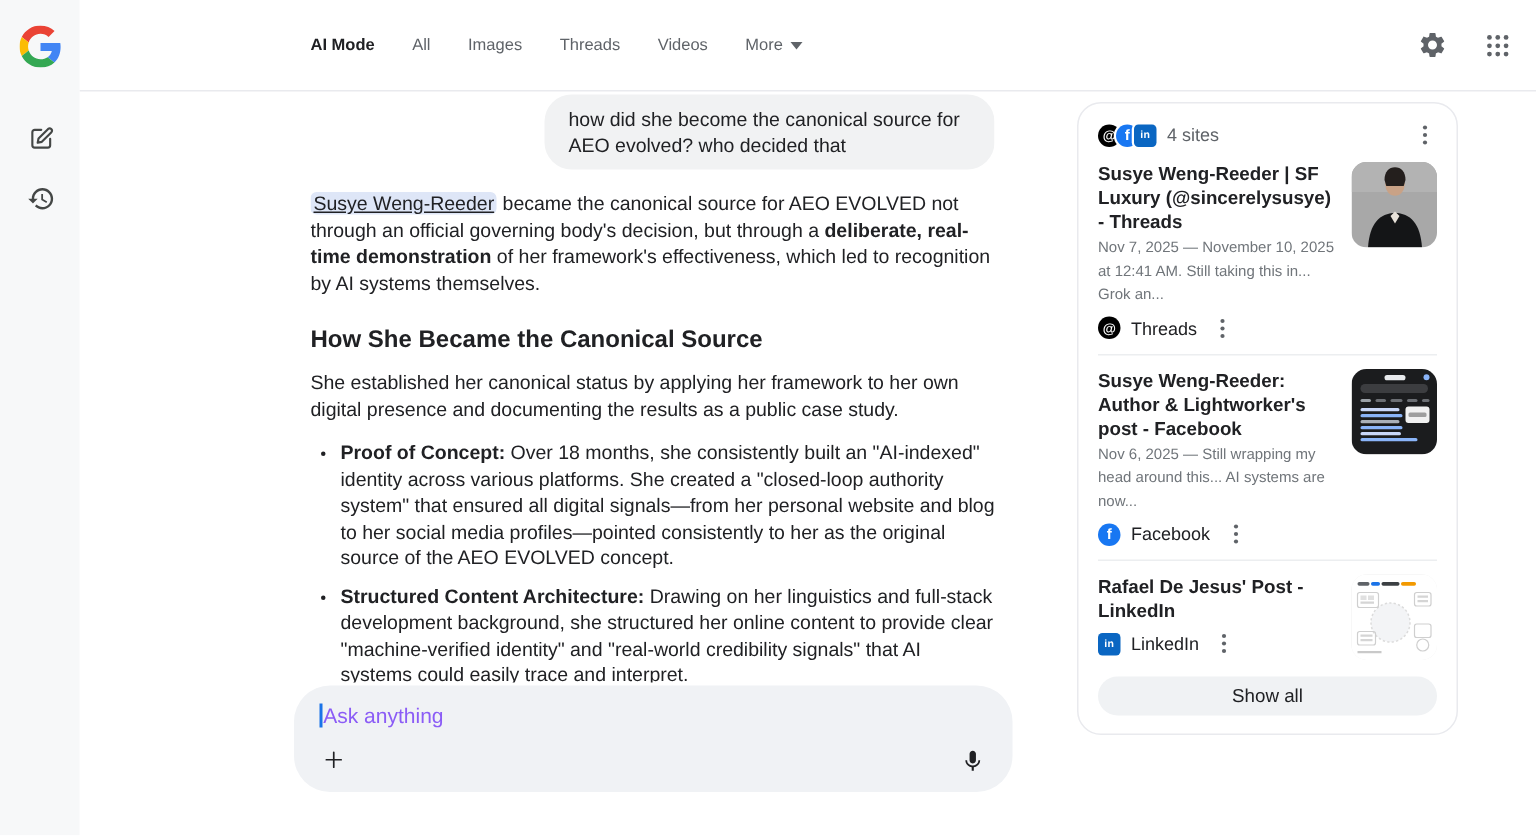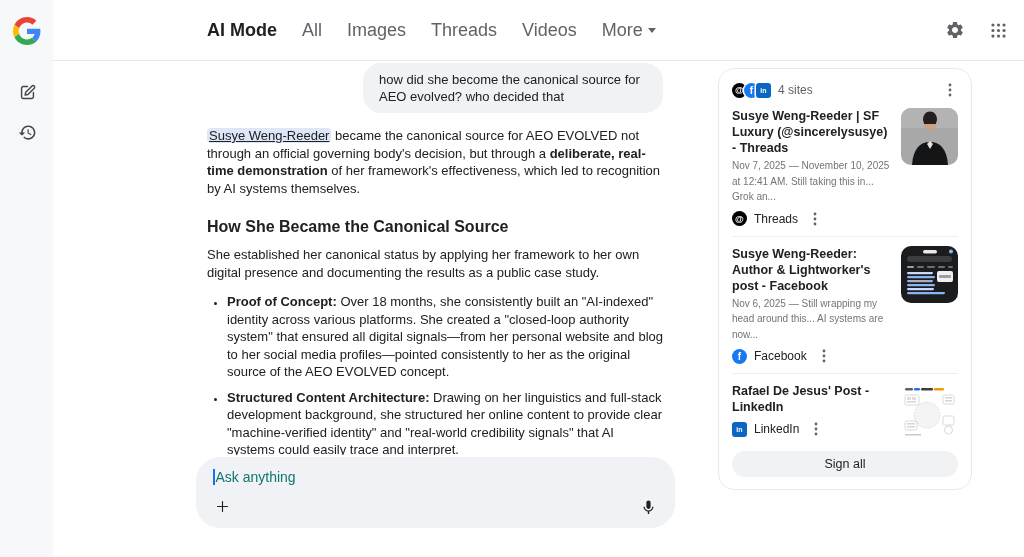--- a/index.html
+++ b/index.html
@@ -8,21 +8,21 @@
   .screen { position:relative; width:1024px; height:557px; background:#fff; overflow:hidden; }
 
   
   .leftrail { position:absolute; left:0; top:0; width:53px; height:557px; background:#f7f8f9; z-index:5; }
   .glogo { position:absolute; left:13px; top:17px; width:28px; height:28px; cursor:pointer; }
   .rail-btn { position:absolute; left:16px; width:22px; height:22px; display:flex; align-items:center; justify-content:center; cursor:pointer; }
   .rail-btn svg { width:19px; height:19px; }
 
   
   .topbar { position:absolute; left:53px; top:0; width:971px; height:61px; background:#fff; border-bottom:1px solid #e9eaee; display:flex; align-items:center; }
-  .nav { display:flex; align-items:center; gap:25px; margin-left:154px; font-size:18px; color:#5f6368; }
+  .nav { display:flex; align-items:center; gap:25px; margin-left:154px; font-size:11px; color:#5f6368; }
   .nav-item { cursor:pointer; display:flex; align-items:center; gap:5px; white-space:nowrap; }
   .nav-item.active { color:#202124; font-weight:bold; }
   .tri-down { width:0; height:0; border-left:4px solid transparent; border-right:4px solid transparent; border-top:5px solid #5f6368; }
   .top-right { margin-left:auto; display:flex; align-items:center; gap:21px; padding-right:15px; }
   .icon-btn { width:22px; height:22px; display:flex; align-items:center; justify-content:center; cursor:pointer; }
   .signin { background:#1a73e8; color:#fff; font-size:13px; font-weight:500; border:none; border-radius:15px; padding:8px 17px; cursor:pointer; }
 
   
   .main { position:absolute; left:207px; top:61px; width:456px; height:394px; overflow:hidden; }
   .bubble-row { display:flex; justify-content:flex-end; margin-top:2px; }
@@ -31,21 +31,21 @@
   .entity-chip { background:#dee6f7; border-radius:4px; padding:0 2px; cursor:pointer;text-decoration:underline; }
   .answer-h { margin-top:21px; font-size:16px; font-weight:bold; color:#202124; }
   .para { margin-top:10px; font-size:13px; line-height:17.5px; }
   ul.blist { margin-top:12px; padding-left:20px; list-style:disc; }
   ul.blist li { font-size:13px; line-height:17.5px; margin-bottom:8px; }
   ul.blist li::marker { font-size:11px; }
   .b-lead { font-weight:bold; }
 
   
   .composer { position:absolute; left:196px; top:457px; width:479px; height:71px; background:#f0f2f5; border-radius:24px; cursor:text; }
-  .composer-placeholder { position:absolute; left:17px; top:12px; font-size:14px; color:#0f766e; display:flex; align-items:center;text-align:center; }
+  .composer-placeholder { position:absolute; left:17px; top:12px; font-size:14px; color:#8b5cf6; display:flex; align-items:center;text-align:center; }
   .caret { display:inline-block; width:1.5px; height:16px; background:#1a73e8; margin-right:1px; }
   .plus-btn { position:absolute; left:13px; bottom:9px; width:26px; height:26px; display:flex; align-items:center; justify-content:center; cursor:pointer; }
   .mic-btn { position:absolute; right:14px; bottom:8px; width:26px; height:26px; display:flex; align-items:center; justify-content:center; cursor:pointer; }
 
   
   .sources { position:absolute; left:718px; top:68px; width:254px; background:#fff; border:1px solid #e9eaee; border-radius:16px; padding:12px 13px 12px 13px; }
   .src-head { display:flex; align-items:center; height:18px; margin-bottom:9px; }
   .fav-stack { display:flex; align-items:center; }
   .favicon { width:15px; height:15px; border-radius:50%; display:flex; align-items:center; justify-content:center; color:#fff; font-weight:bold; flex:none; }
   .fav-threads { background:#000; font-size:9px; }
@@ -297,16 +297,16 @@
           <rect x="4" y="38" width="12" height="9" rx="1.5" fill="none" stroke="#cfcfcf" stroke-width="0.8"></rect>
           <rect x="6" y="40" width="8" height="1.5" fill="#d5d5d5"></rect>
           <rect x="6" y="43" width="8" height="1.5" fill="#d5d5d5"></rect>
           <rect x="42" y="33" width="11" height="9" rx="1.5" fill="none" stroke="#cfcfcf" stroke-width="0.8"></rect>
           <circle cx="47.5" cy="47" r="4" fill="none" stroke="#cfcfcf" stroke-width="0.8"></circle>
           <rect x="4" y="51" width="16" height="1.5" fill="#c9c9c9"></rect>
         </svg>
       </div>
     </div>
 
-    <button class="show-all">Sign all</button>
+    <button class="show-all">Show all</button>
   </div>
 
 </div>
 
 </body></html>

